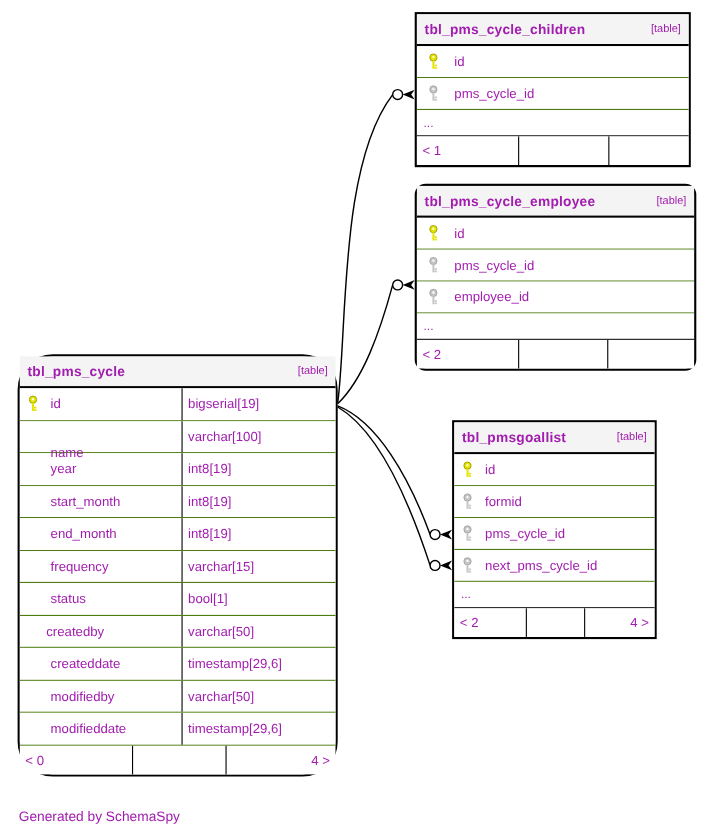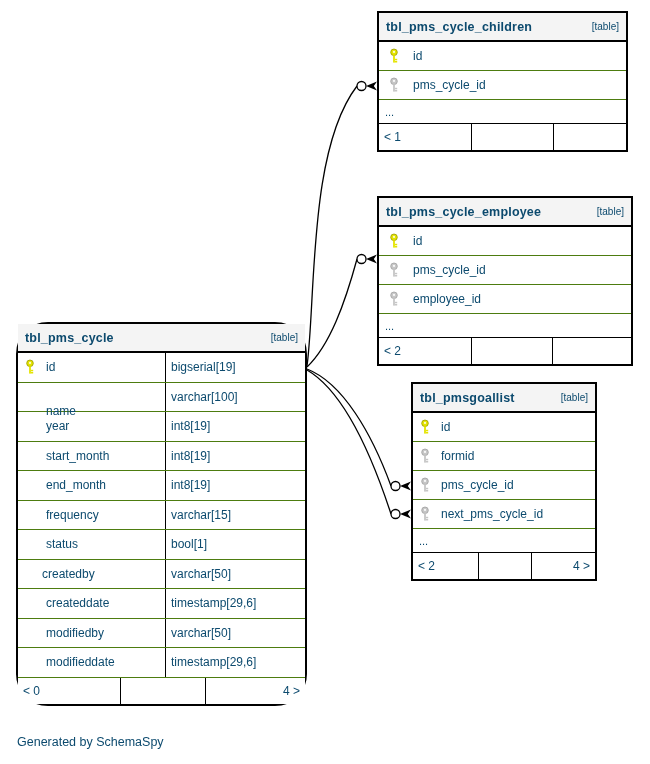--- a/index.html
+++ b/index.html
@@ -1,18 +1,18 @@
 <!DOCTYPE html>
 <html><head>
 <meta charset="utf-8">
 <style>
   html,body{margin:0;padding:0;background:#ffffff;}
   #canvas{
     position:relative;width:650px;height:764px;background:#ffffff;overflow:hidden;
-    font-family:"Liberation Sans",sans-serif;color:#0c4a6e;
+    font-family:"Liberation Sans",sans-serif;color:#a21caf;
   }
   
   .tbl{position:absolute;background:#fff;border:2px solid #000;box-sizing:border-box;}
   .thead{
     height:29px;background:#f4f4f4;border-bottom:2px solid #000;
     display:flex;align-items:center;justify-content:space-between;
     padding:0 7px;box-sizing:border-box;
   }
   .tname{font-weight:bold;font-size:12.5px;letter-spacing:.2px;}
   .ttag{font-size:10px;font-weight:normal;}
@@ -102,21 +102,21 @@
       <span class="colname">pms_cycle_id</span>
     </div>
     <div class="dots">...</div>
     <div class="tfoot">
       <span class="fcell" style="width:93px;">&lt; 1</span>
       <span class="fcell" style="width:82px;"></span>
       <span class="fcell" style="flex:1;"></span>
     </div>
   </div>
 
-  <div class="tbl" style="left:377px;top:196px;width:256px;">
+  <div class="tbl" style="left:377px;top:167px;width:256px;border-radius:10px;">
     <div class="thead">
       <span class="tname">tbl_pms_cycle_employee</span>
       <span class="ttag">[table]</span>
     </div>
     <div class="trow">
       <span class="keyslot pk">
         <svg width="12" height="16" viewBox="0 0 12 16">
             <circle cx="6" cy="4.3" r="3.3" fill="currentColor" stroke="#9a9a00" stroke-width="0.8"></circle>
             <circle cx="6" cy="3.9" r="1.1" fill="#fff" opacity="0.85"></circle>
             <rect x="5.1" y="7.2" width="1.8" height="7.4" fill="currentColor"></rect>

